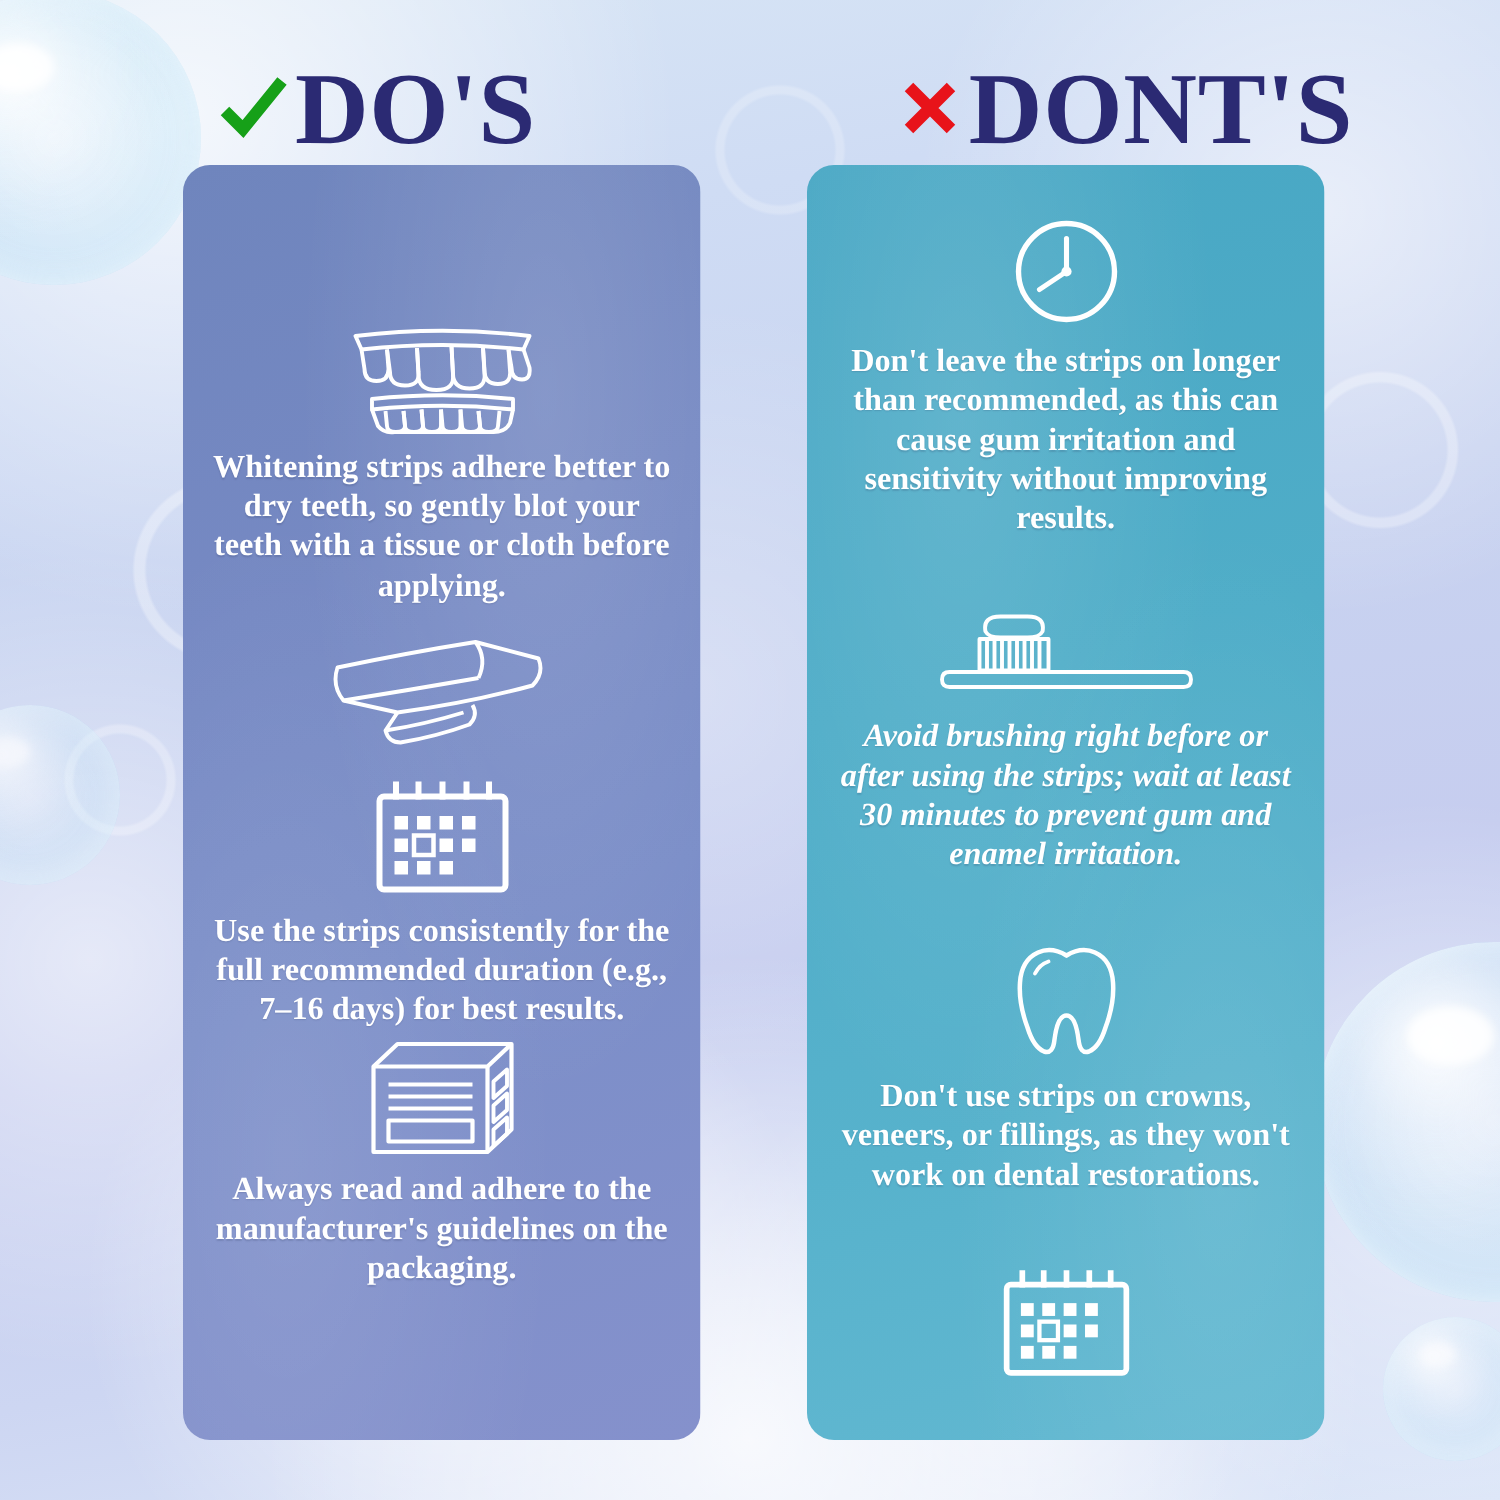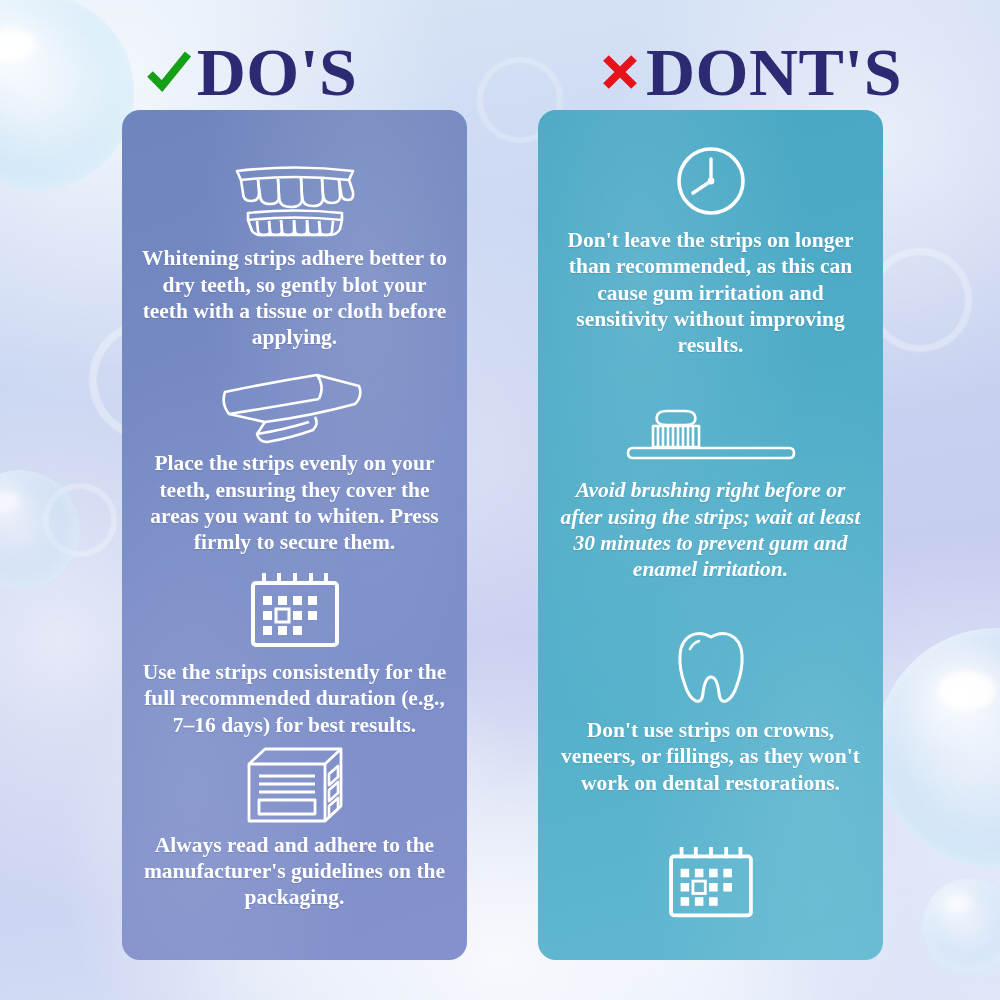--- a/index.html
+++ b/index.html
@@ -223,21 +223,20 @@
         <svg width="164" height="78" viewBox="0 0 164 78">
           <g fill="none" stroke="#ffffff" stroke-width="2.6" stroke-linejoin="round">
             <path d="M12 22 Q60 12 104 5 L146 16 Q150 26 142 34 Q98 46 52 52 L16 44 Q8 34 12 22 Z"></path>
             <path d="M16 44 Q60 37 106 29"></path>
             <path d="M104 5 Q112 16 106 29"></path>
             <path d="M52 52 L44 64 Q46 72 54 72 Q78 68 100 60 Q106 54 102 47"></path>
             <path d="M44 64 Q70 60 96 52"></path>
           </g>
         </svg>
       </div>
-      <p class="entry-text">Place the strips evenly on your teeth, ensuring they cover the areas you want to whiten. Press firmly to secure them.</p>
     </div>
 
     <div class="entry">
       <div class="entry-icon">
         <svg width="98" height="80" viewBox="0 0 98 80">
           <g fill="none" stroke="#ffffff" stroke-width="4">
             <rect x="7" y="12" width="84" height="62" rx="3"></rect>
             <path d="M18 2 v12 M33 2 v12 M49 2 v12 M65 2 v12 M80 2 v12"></path>
           </g>
           <g fill="#ffffff">

